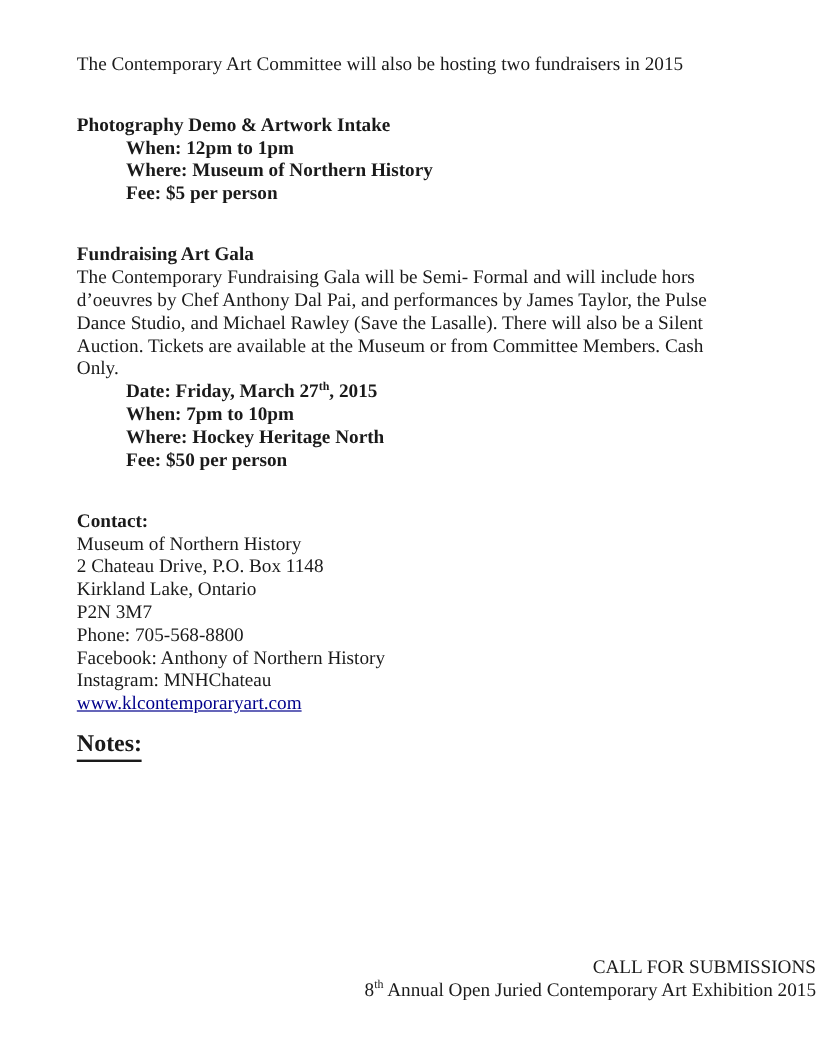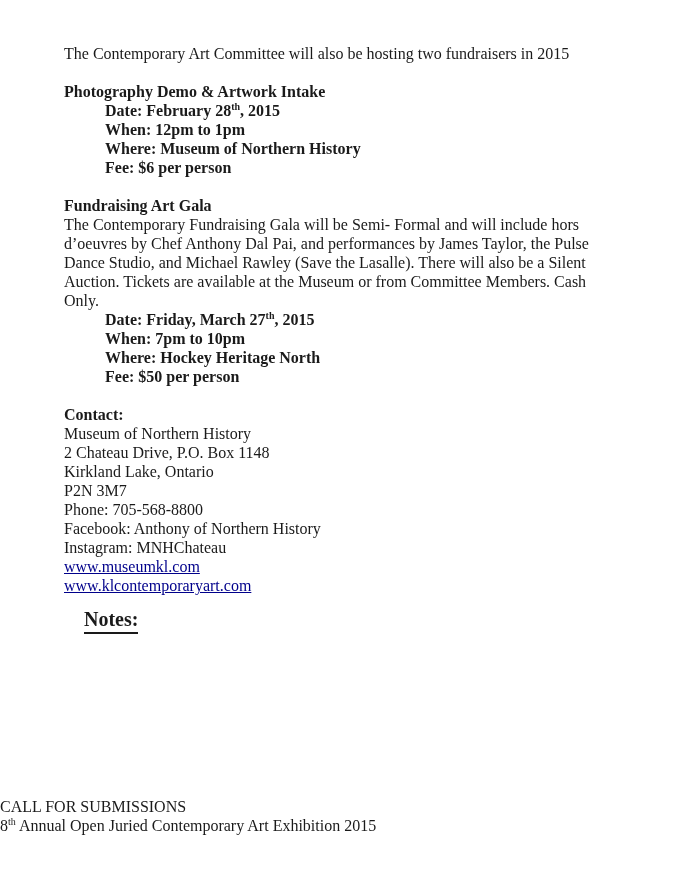--- a/index.html
+++ b/index.html
@@ -12,67 +12,65 @@
     color: var(--text-color, #1a1a1a);
     font-family: "Liberation Serif", "DejaVu Serif", serif;
     font-size: 16px;
     line-height: 19px;
     padding: 44px 36px 0 64px;
     overflow: hidden;
   }
   .line { white-space: pre-line; }
   .para { white-space: pre-line; }
   .bold { font-weight: 700; }
-  .gap-above { margin-top: 19px; }
+  .gap-above { margin-top: 32px; }
   .details { padding-left: 41px; font-weight: 700; }
   sup {
     font-size: 10px;
     line-height: 0;
     vertical-align: super;
   }
   .contact-block a {
     color: var(--link-color, #00008B);
     text-decoration: underline;
     cursor: pointer;
   }
   .notes-heading {
     margin-top: 12px;
     font-size: 20px;
     line-height: 25px;
     font-weight: 700;
-    margin-left: 20px;
   }
   .notes-heading span {
     border-bottom: 2px solid var(--text-color, #1a1a1a);
     display: inline-block;
     padding-bottom: 0px;
   }
   .footer {
     position: absolute;
     top: 797px;
     left: 0;
     right: 0;
-    text-align: left;
+    text-align: right;
     line-height: 19px;
   }
 </style>
 </head>
 <body>
 
 <div class="page" style="--text-color: #1a1a1a; --link-color: #00008B; --page-bg: #ffffff;">
 
   <div class="line">The Contemporary Art Committee will also be hosting two fundraisers in 2015</div>
 
   <section>
     <div class="bold gap-above">Photography Demo &amp; Artwork Intake</div>
     <div class="details">
-      <div><span>Date: February 28</span><sup>th</sup><span>, 2015</span></div>
       <div>When: 12pm to 1pm</div>
       <div>Where: Museum of Northern History</div>
-      <div>Fee: $6 per person</div>
+      <div>Fee: $5 per person</div>
     </div>
   </section>
 
   <section>
     <div class="bold gap-above">Fundraising Art Gala</div>
     <div class="para">The Contemporary Fundraising Gala will be Semi- Formal and will include hors
 d’oeuvres by Chef Anthony Dal Pai, and performances by James Taylor, the Pulse
 Dance Studio, and Michael Rawley (Save the Lasalle). There will also be a Silent
 Auction. Tickets are available at the Museum or from Committee Members. Cash
 Only.</div>
@@ -86,21 +84,20 @@
 
   <section class="contact-block">
     <div class="bold gap-above">Contact:</div>
     <div>Museum of Northern History</div>
     <div>2 Chateau Drive, P.O. Box 1148</div>
     <div>Kirkland Lake, Ontario</div>
     <div>P2N 3M7</div>
     <div>Phone: 705-568-8800</div>
     <div>Facebook: Anthony of Northern History</div>
     <div>Instagram: MNHChateau</div>
-    <div><a>www.museumkl.com</a></div>
     <div><a>www.klcontemporaryart.com</a></div>
   </section>
 
   <div class="notes-heading"><span>Notes:</span></div>
 
   <div class="footer">
     <div>CALL FOR SUBMISSIONS</div>
     <div><span>8</span><sup>th</sup><span> Annual Open Juried Contemporary Art Exhibition 2015</span></div>
   </div>
 

